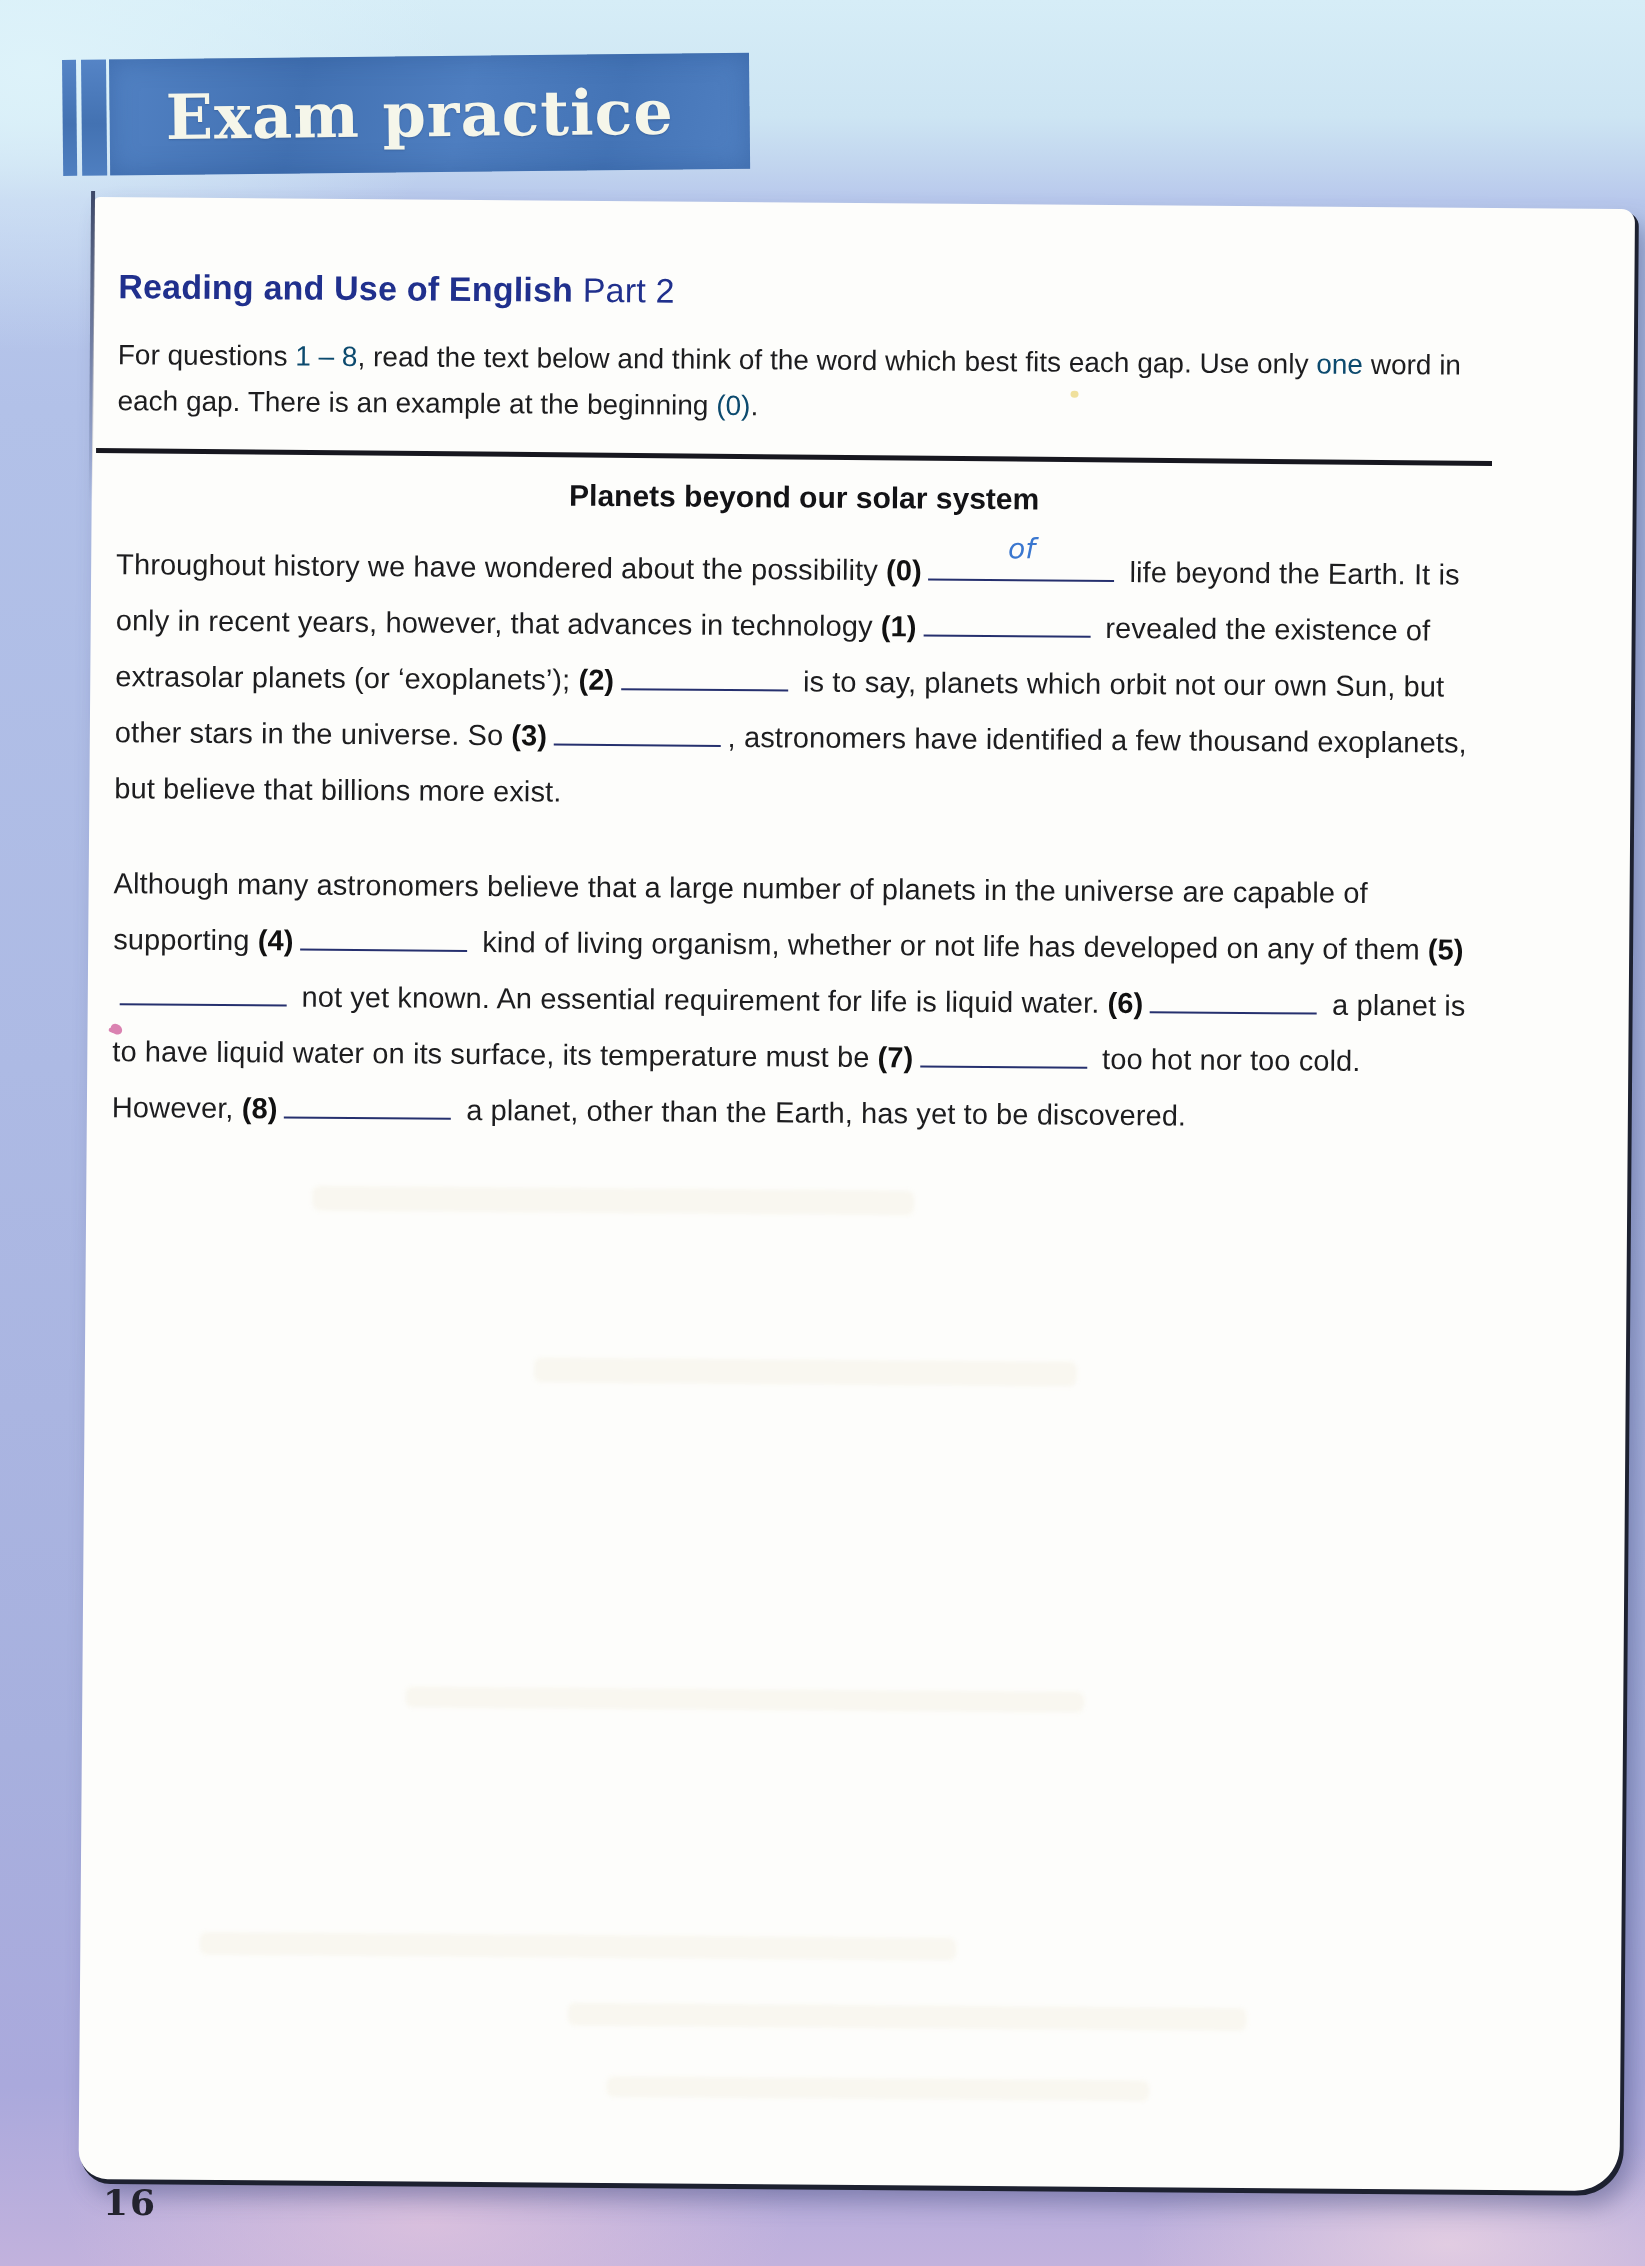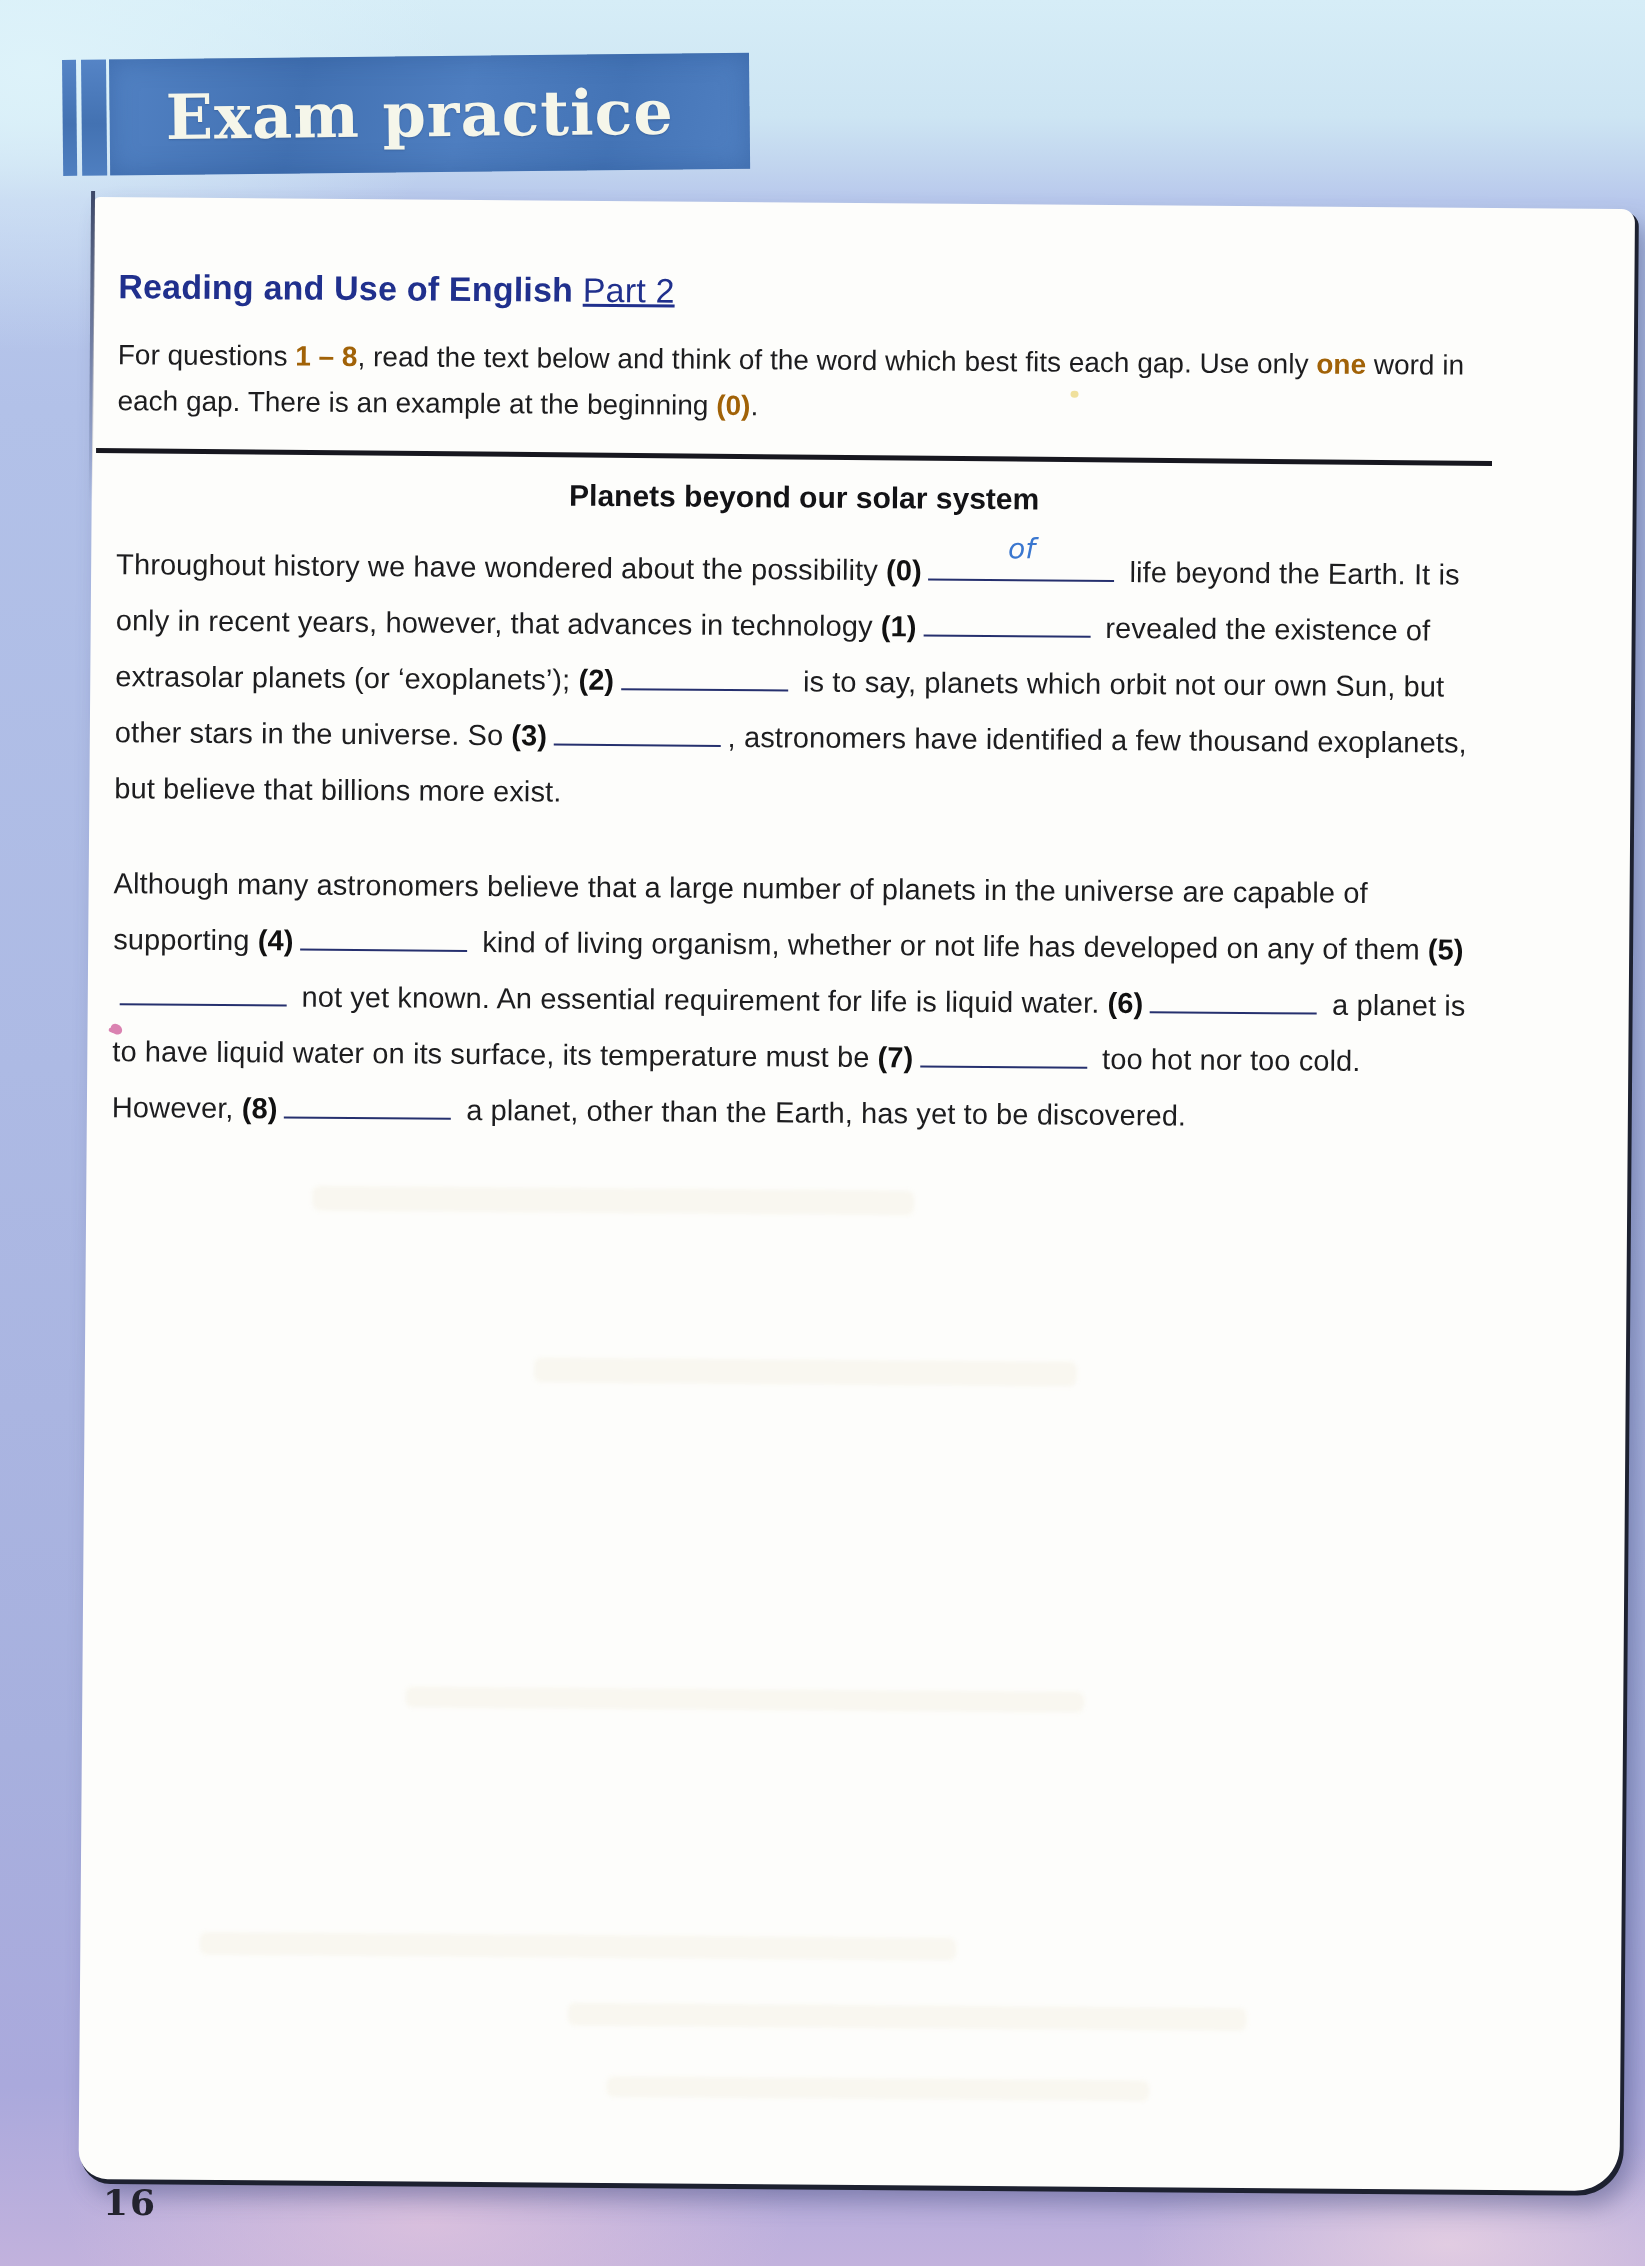--- a/index.html
+++ b/index.html
@@ -28,24 +28,24 @@
   .rot-wrap{position:absolute;left:0;top:0;transform:rotate(0.45deg);transform-origin:97px 204px;}
   .page-card{position:absolute;left:94px;top:197px;width:1541px;height:1982px;background:#fdfdfb;
     border-radius:5.8px 13.6px 45px 29px;
     box-shadow:2.9px 3.9px 0 1px #1d2130, 11.6px 15.5px 25px rgba(55,65,115,0.45);}
   .page-card::before{content:"";position:absolute;left:-2.9px;top:-5.8px;width:3.9px;height:311px;
     background:linear-gradient(180deg,rgba(25,35,70,0.8),rgba(25,35,70,0));}
   .page-inner{position:relative;padding:35px 141px 0 25px;}
 
   .section-heading{margin:35px 0 0 0;font-size:34px;color:#20308d;letter-spacing:0.2px;}
   .section-title{font-weight:700;}
-  .part-label{font-weight:400;text-decoration:underline;}
+  .part-label{font-weight:400;}
 
   .instructions{margin:26px 0 0 0;font-size:28px;line-height:46px;color:#1d1d1f;}
-  .instructions strong{font-weight:700;color:#a16207;}
+  .instructions strong{font-weight:400;color:#0c4a6e;}
 
   .rule{margin:25px 0 0 -21.3px;width:calc(100% + 21.3px);height:4.9px;border:0;background:#17171f;
     transform:rotate(0.08deg);}
 
   .passage-title{margin:21.3px 0 0 0;text-align:center;font-size:30px;font-weight:700;color:#131316;}
 
   .passage p{margin:27px 0 0 0;font-size:29px;line-height:56px;color:#1d1d1f;letter-spacing:0.1px;}
   .passage p + p{margin-top:39px;}
   .passage strong{font-weight:700;color:#111;}
 

